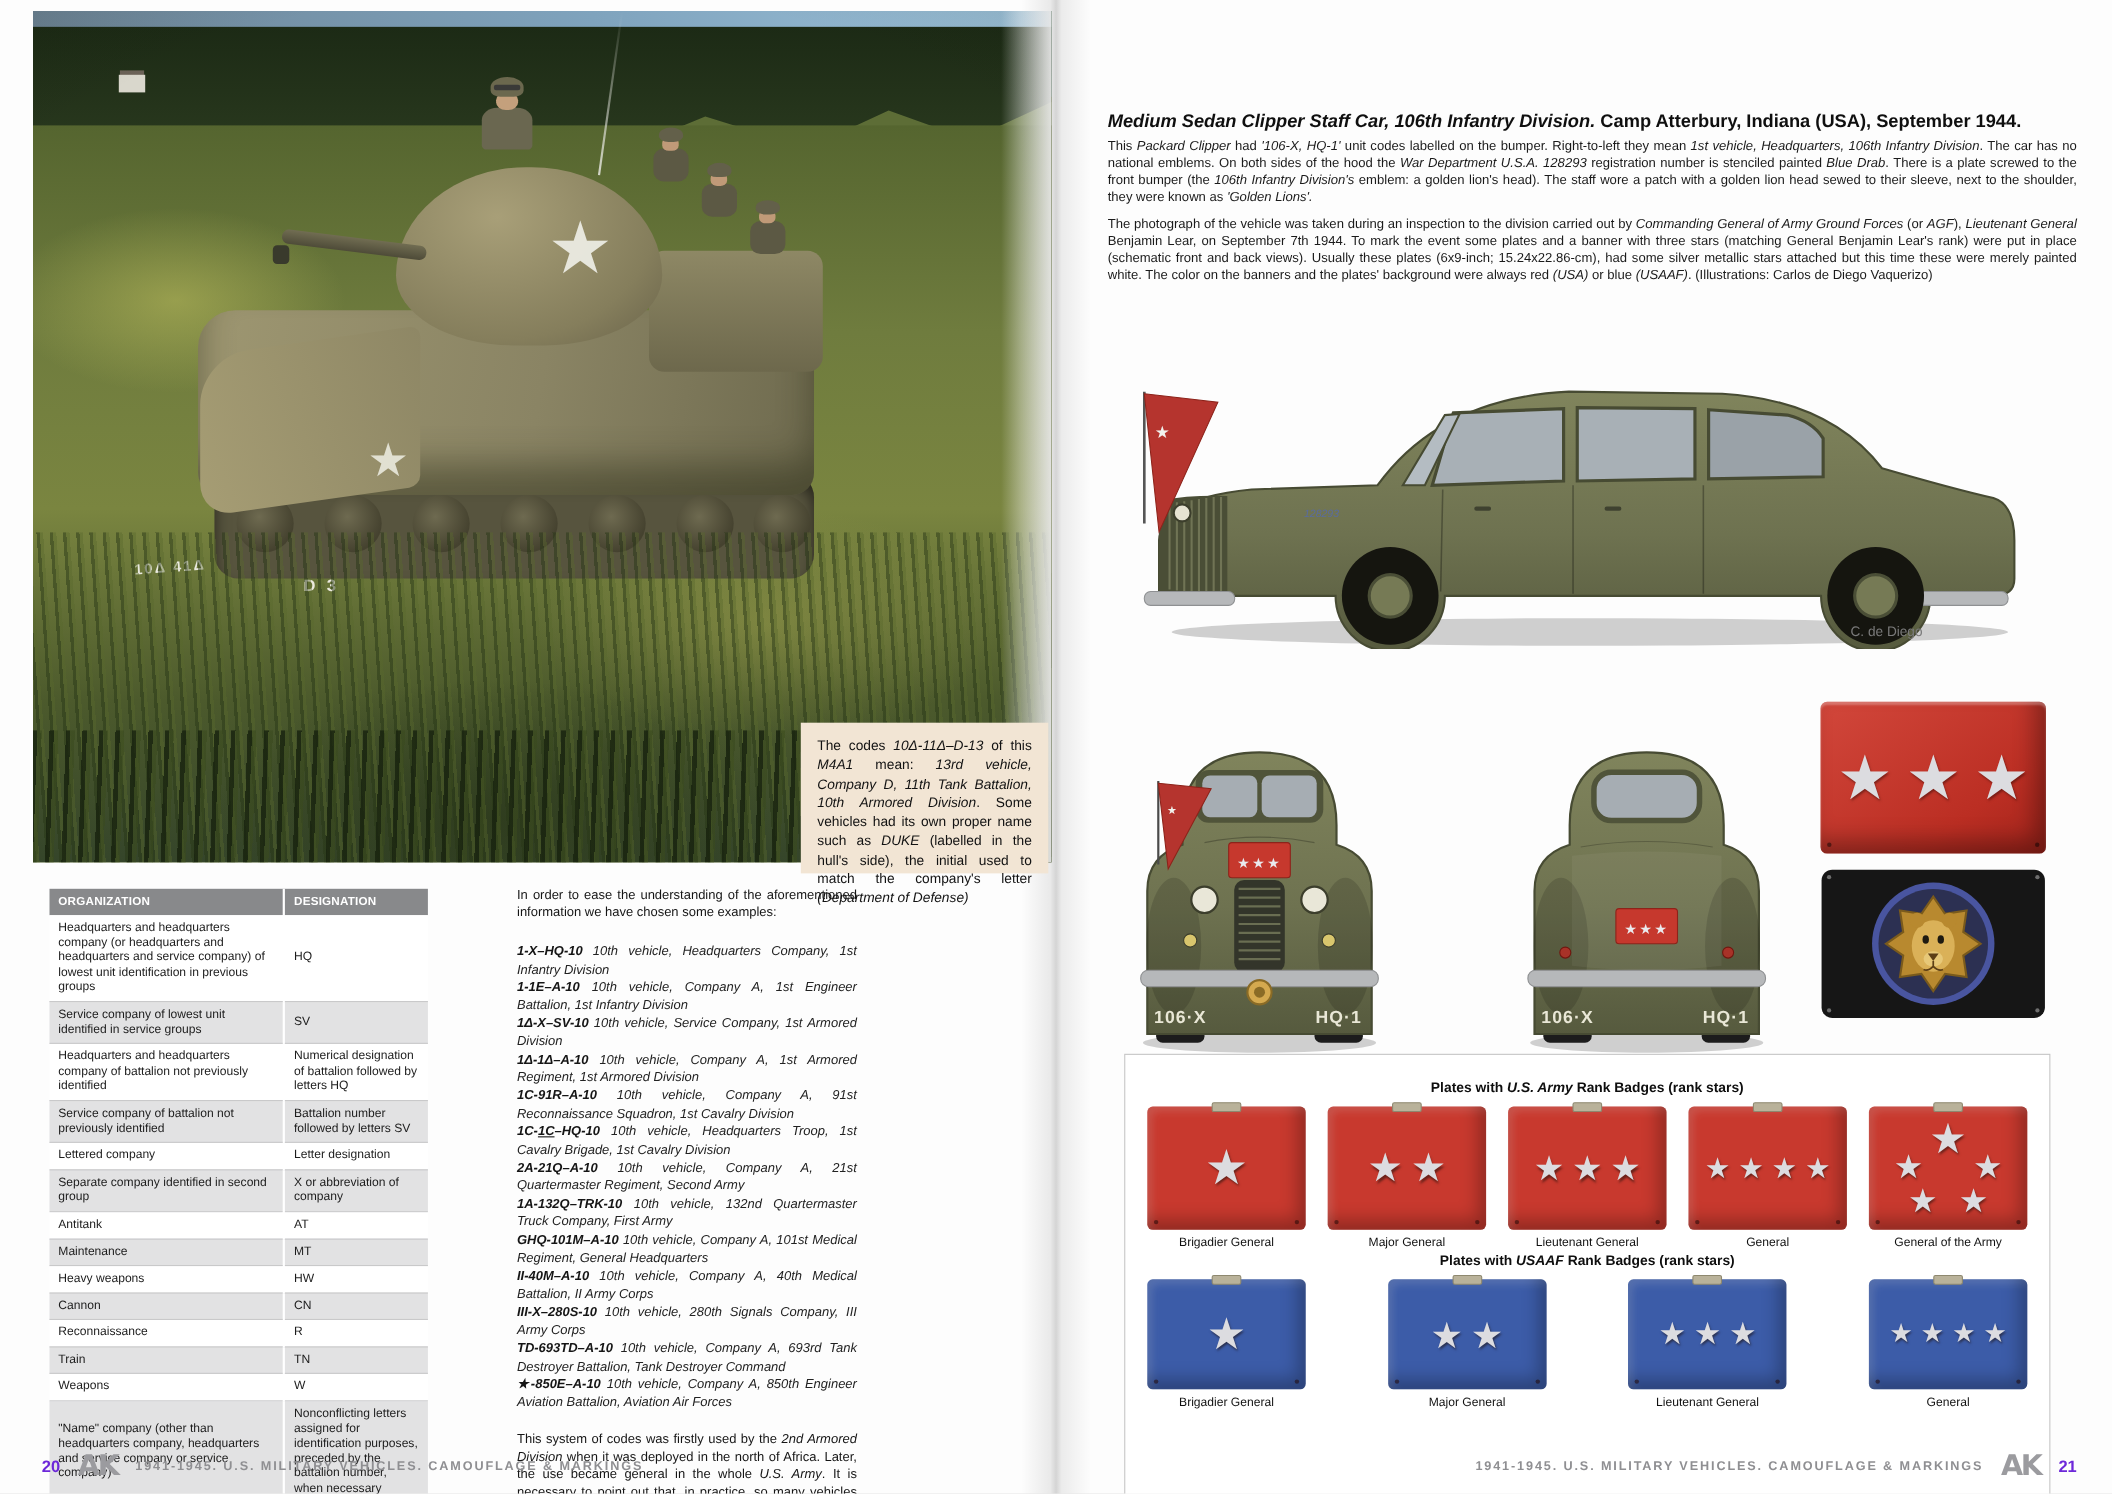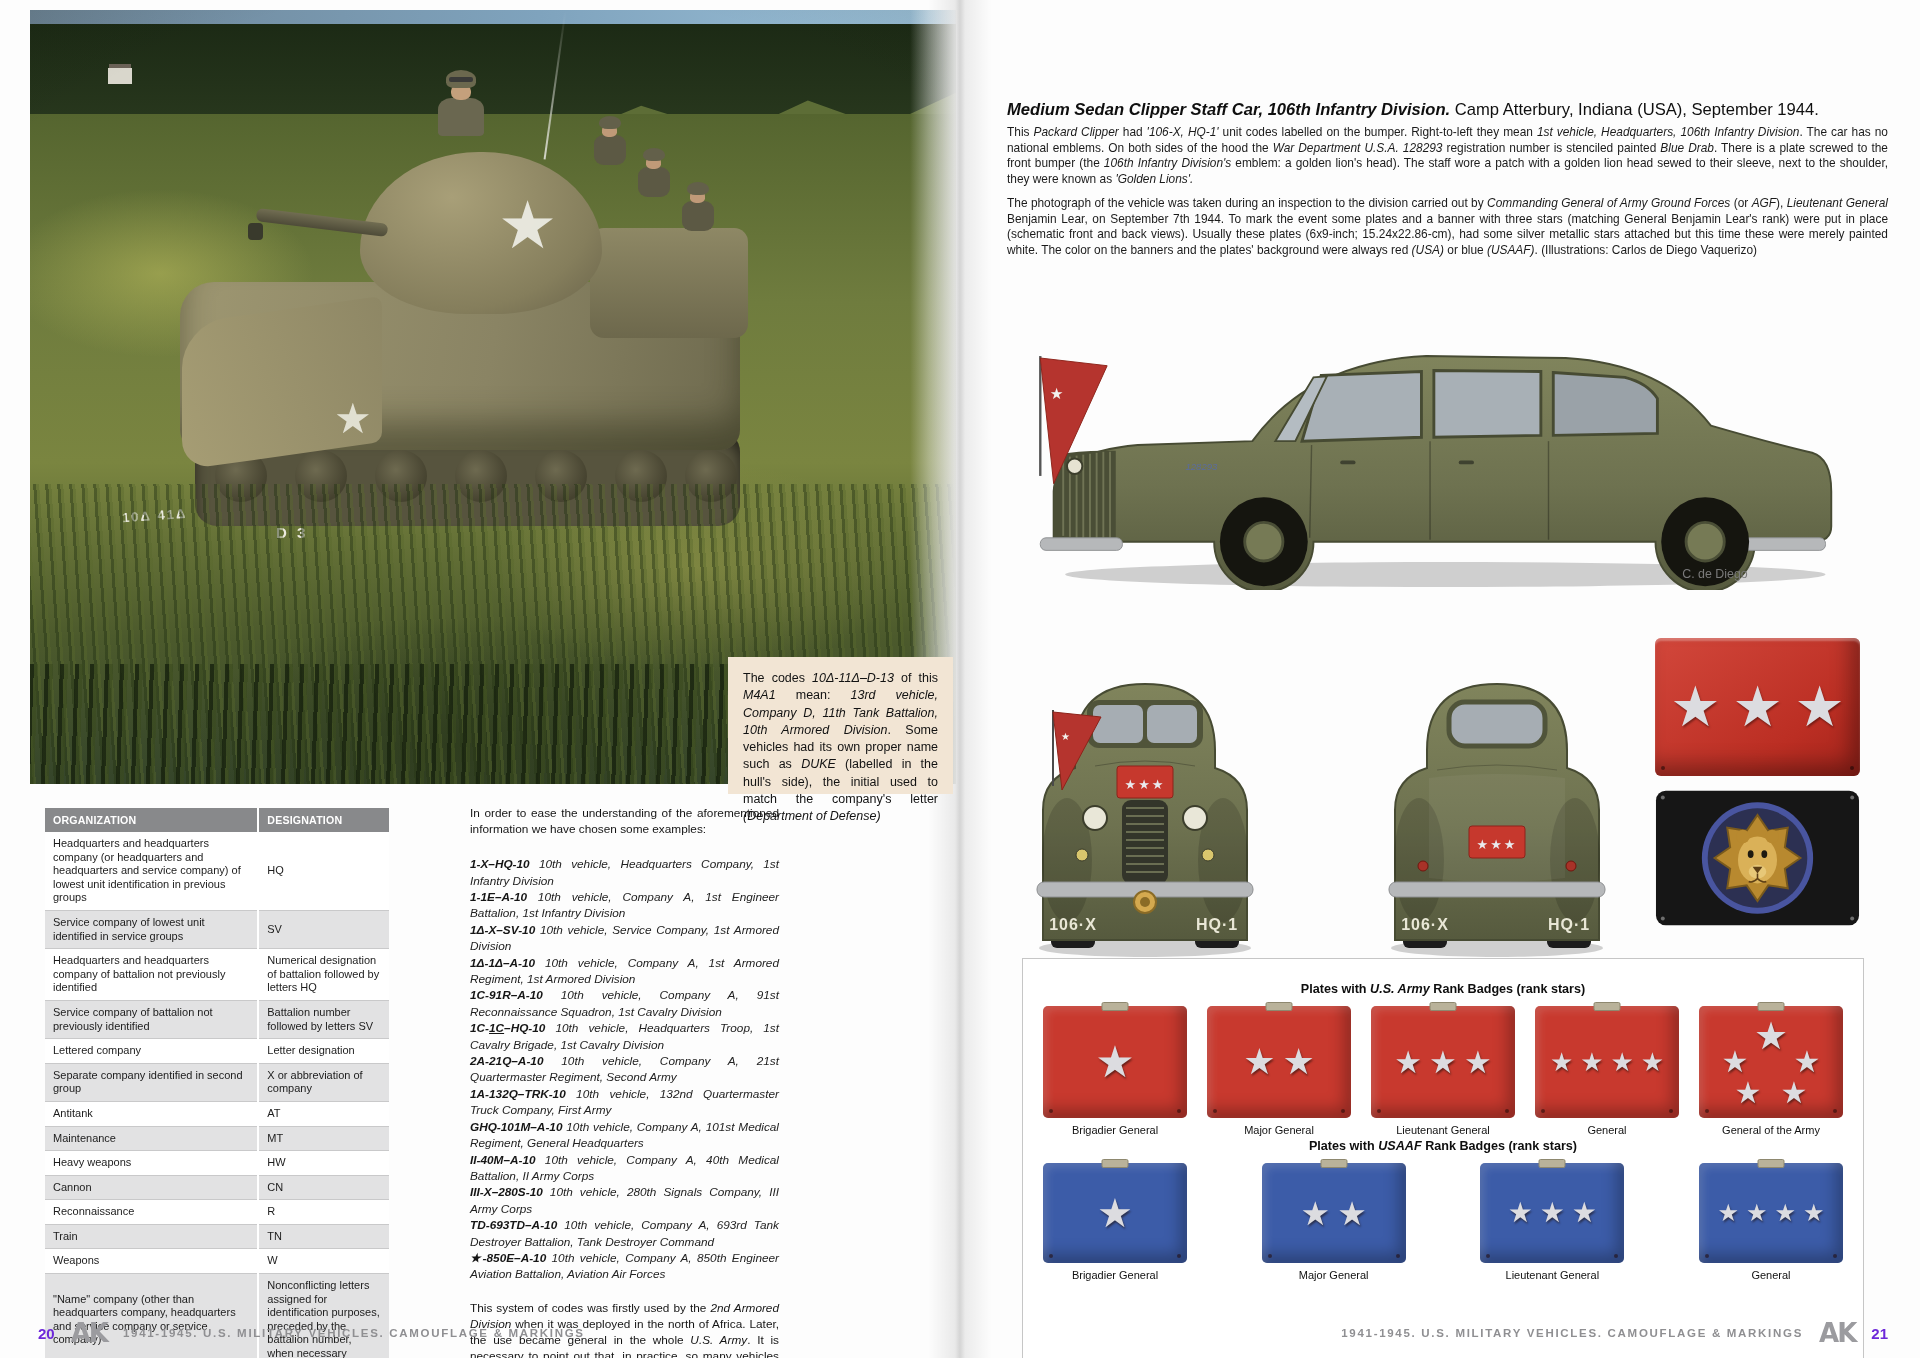--- a/index.html
+++ b/index.html
@@ -75,21 +75,21 @@
   .col2{position:absolute;left:470px;top:806px;width:309px;font-size:11.8px;color:#151515}
   .intro{line-height:15.6px;text-align:justify;margin-bottom:19px}
   .ex{line-height:16.4px;text-align:justify}
   .exc{font-weight:bold;font-style:italic}
   .exd{font-style:italic;color:#222}
   .closing{margin-top:17px;line-height:16.2px;text-align:justify}
 
   
   .rp-title{position:absolute;left:1007px;top:100px;width:881px;font-size:16.6px;line-height:20px;color:#0f0f0f}
   .tmain{font-weight:bold;font-style:italic}
-  .tsub{font-weight:normal}
+  .tsub{font-weight:bold}
   .rp-p{position:absolute;left:1007px;width:881px;font-size:11.9px;line-height:15.7px;text-align:justify;color:#1b1b1b}
   .rp-p1{top:125px}
   .rp-p2{top:196px}
 
   
   .scene{position:absolute}
   .side-scene{left:1025px;top:300px;width:812px;height:290px}
   .front-scene{left:1025px;top:648px;width:240px;height:312px}
   .back-scene{left:1377px;top:648px;width:240px;height:312px}
   .bigstar-plate{left:1655px;top:638px;width:205px;height:138px;border-radius:6px;display:flex;align-items:center;justify-content:center;gap:12px;

